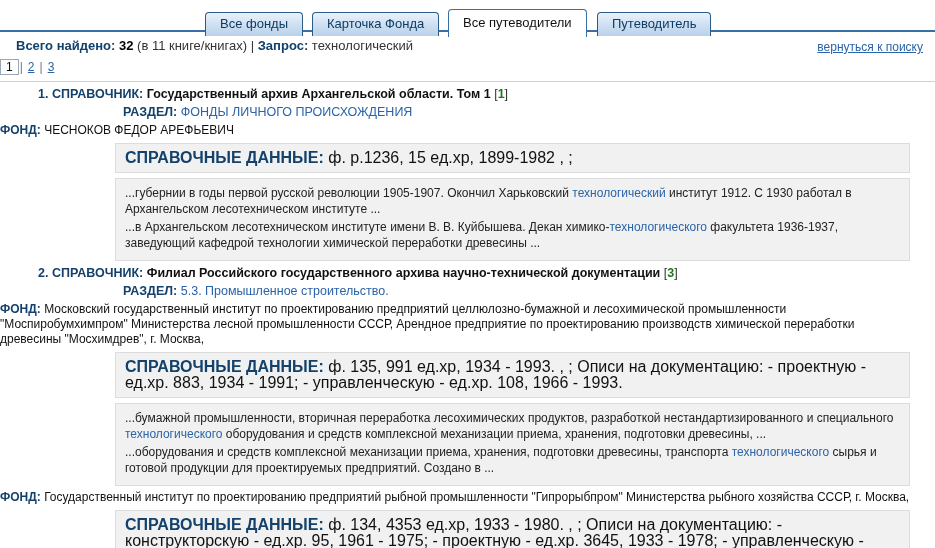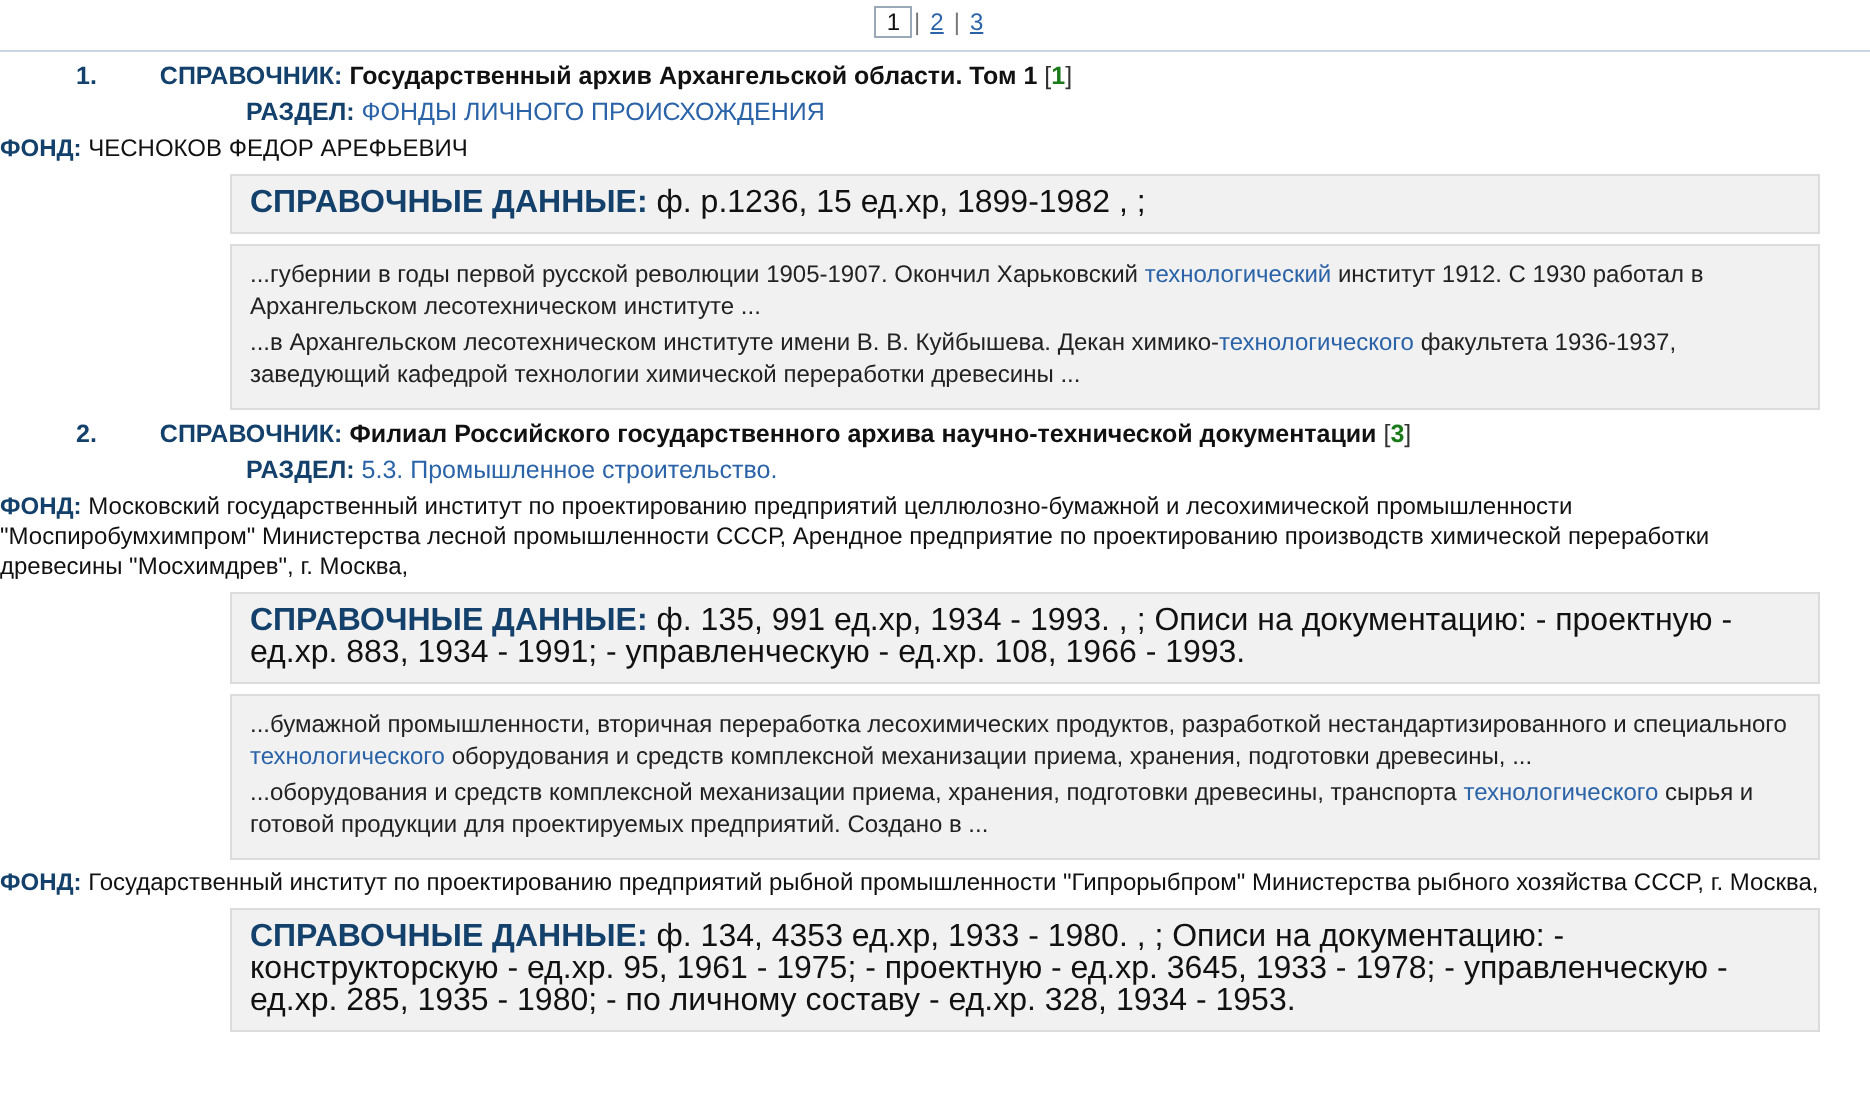--- a/index.html
+++ b/index.html
@@ -82,21 +82,21 @@
     right: 12px;
     top: 9px;
     color: #2a63a8;
     font-size: 12px;
     text-decoration: underline;
     cursor: pointer;
   }
 
   
   .pager {
-    text-align: center;
+    text-align: left;
     padding: 3px 2px 6px 0;
     font-size: 12px;
     color: #2a63a8;
   }
   .pager .pg {
     display: inline-block;
     padding: 0 4px;
     color: #2a63a8;
     text-decoration: underline;
     cursor: pointer;
@@ -117,21 +117,21 @@
 
   
   .results { padding: 0; }
   .result { padding: 5px 0 0 0; }
   .res-title {
     font-size: 12.5px;
     padding-left: 40px;
     text-indent: -2px;
   }
   .res-index { color: #13416b; font-weight: bold; }
-  .res-kind { color: #13416b; font-weight: bold; margin-left: 28px; }
+  .res-kind { color: #13416b; font-weight: bold; }
   .res-name { color: #111; font-weight: bold; }
   .res-count { color: #1a7a1a; font-weight: bold; }
   .res-bracket { color: #333; }
 
   .razdel {
     padding-left: 88px;
     padding-top: 4px;
     font-size: 12.5px;
   }
   .razdel .k { color: #13416b; font-weight: bold; margin-left: 35px; }
@@ -167,21 +167,37 @@
     color: #222;
   }
   .snip { margin: 0 0 2px 0; }
   .hl { color: #2a63a8; }
 </style>
 </head>
 <body>
 
 <div class="page">
 
-
+  <div class="tabbar">
+    <div class="tabbar-line"></div>
+    <div class="tab tab-0">Все фонды</div>
+    <div class="tab tab-1">Карточка Фонда</div>
+    <div class="tab tab-2 active">Все путеводители</div>
+    <div class="tab tab-3">Путеводитель</div>
+  </div>
+
+  <div class="summary">
+    <span class="lbl">Всего найдено:</span>
+    <span class="num">32</span>
+    <span class="q">(в 11 книге/книгах)</span>
+    <span class="q">|</span>
+    <span class="lbl">Запрос:</span>
+    <span class="q">технологический</span>
+    <span class="back-link">вернуться к поиску</span>
+  </div>
 
   <div class="pager">
     <span class="pg current">1</span><span class="sep">|</span><span class="pg">2</span><span class="sep">|</span><span class="pg">3</span>
   </div>
 
   <div class="rule"></div>
 
   <div class="results">
 
     <div class="result">

